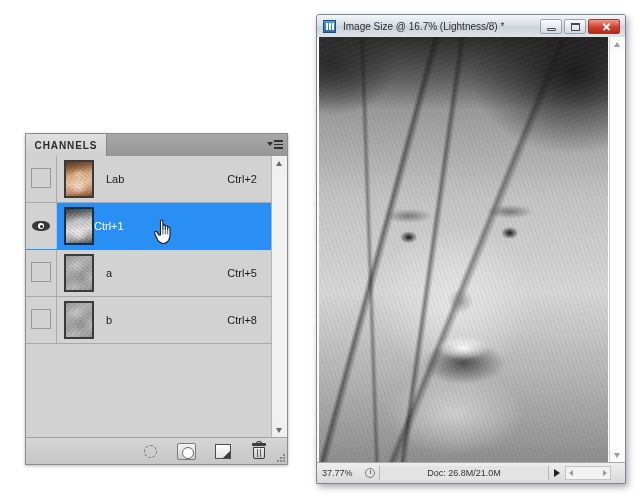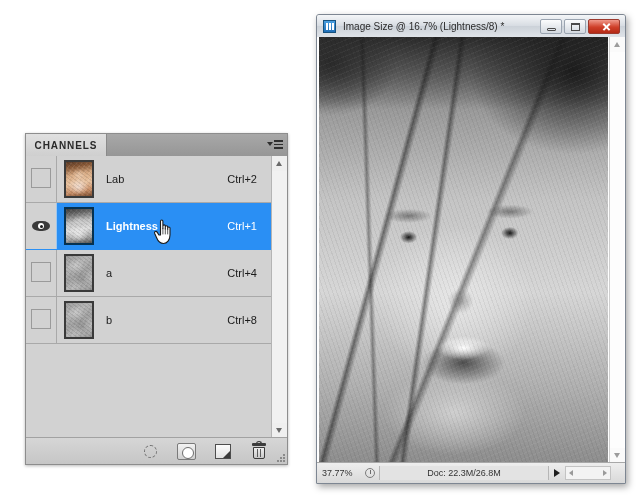--- a/index.html
+++ b/index.html
@@ -674,34 +674,33 @@
             <div class="eye-icon">
               <div class="outer"></div>
                 <div class="inner"></div>
                 <div class="pupil"></div>
             </div>
           </div>
           <div class="ch-thumb">
             <div class="thumb-face thumb-gray"></div>
             <div class="thumb-grain"></div>
           </div>
-          <div class="ch-name">Lightness</div>
           <div class="ch-shortcut">Ctrl+1</div>
         </div>
 
         <div class="ch-row">
           <div class="ch-eyecol">
             <div class="eye-box"></div>
           </div>
           <div class="ch-thumb">
             <div class="thumb-face thumb-flat"></div>
             <div class="thumb-grain"></div>
           </div>
           <div class="ch-name">a</div>
-          <div class="ch-shortcut">Ctrl+4</div>
+          <div class="ch-shortcut">Ctrl+5</div>
         </div>
 
         <div class="ch-row">
           <div class="ch-eyecol">
             <div class="eye-box"></div>
           </div>
           <div class="ch-thumb">
             <div class="thumb-face thumb-flat"></div>
             <div class="thumb-grain"></div>
           </div>
@@ -787,21 +786,21 @@
           </div>
       </div>
     </div>
 
     <div class="win-statusbar">
       <div class="sb-zoom">37.77%</div>
       <div class="sb-clock">
         <div class="dial"></div>
           <div class="hand"></div>
       </div>
-      <div class="sb-doc">Doc: 22.3M/26.8M</div>
+      <div class="sb-doc">Doc: 26.8M/21.0M</div>
       <div class="sb-arrowbtn">
           <div class="tri"></div>
         </div>
       <div class="sb-hscroll">
         <div class="hl"></div>
         <div class="hr"></div>
       </div>
     </div>
   </div>
 

